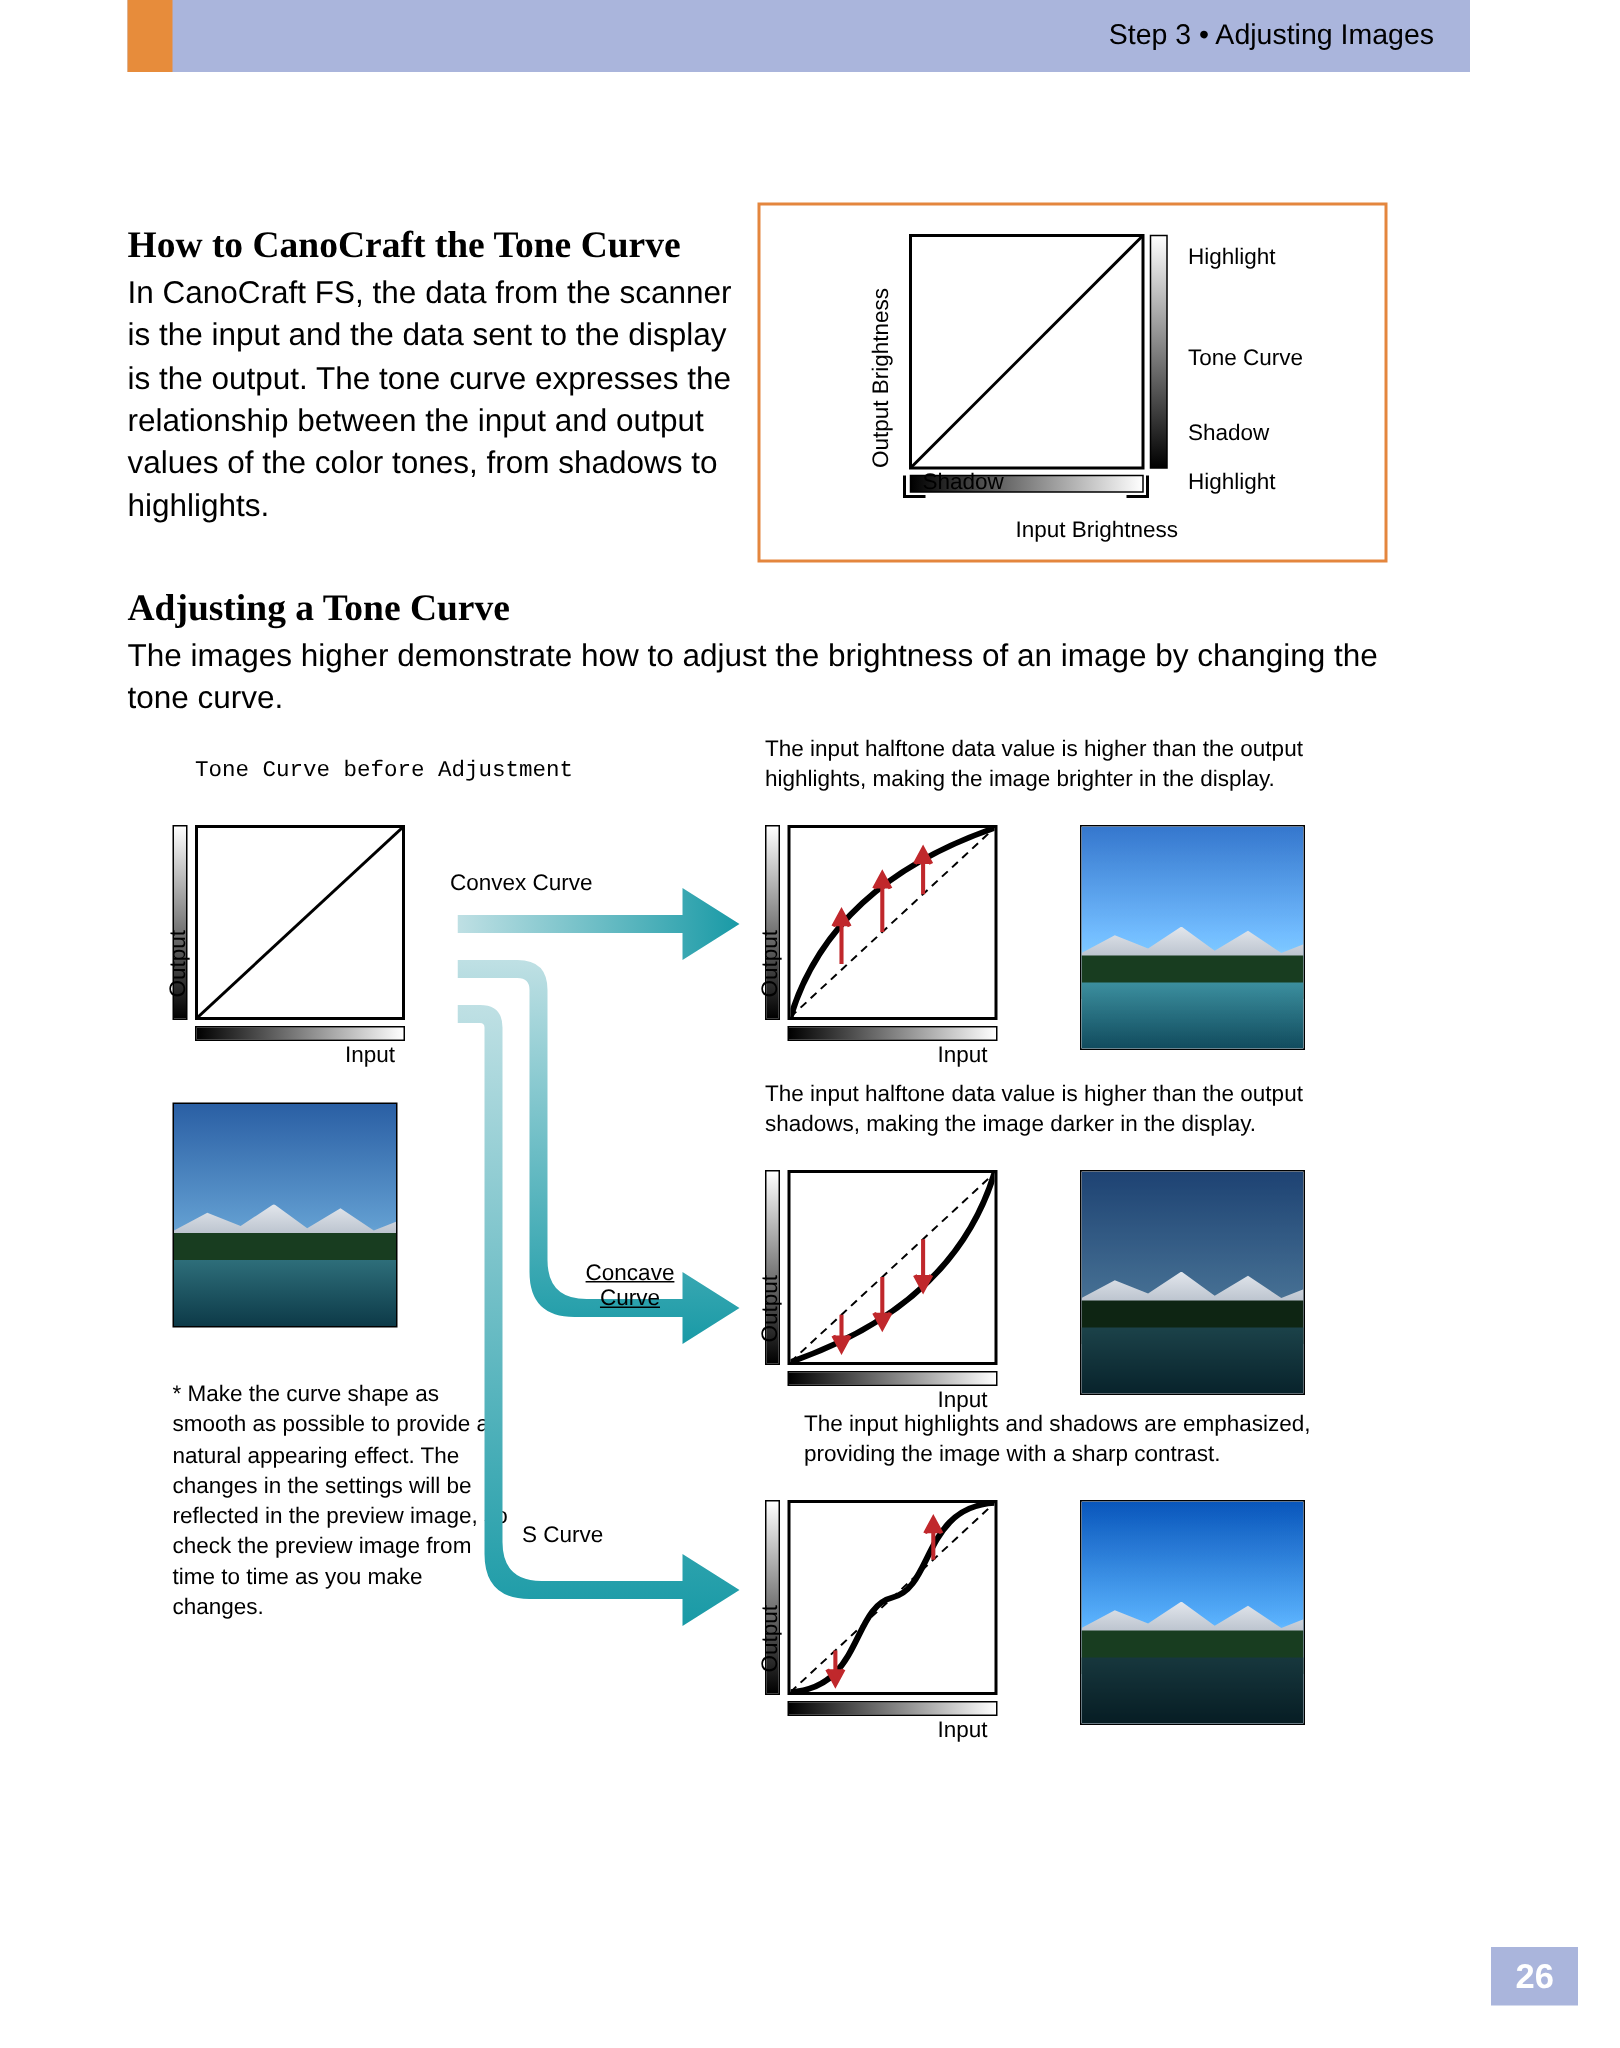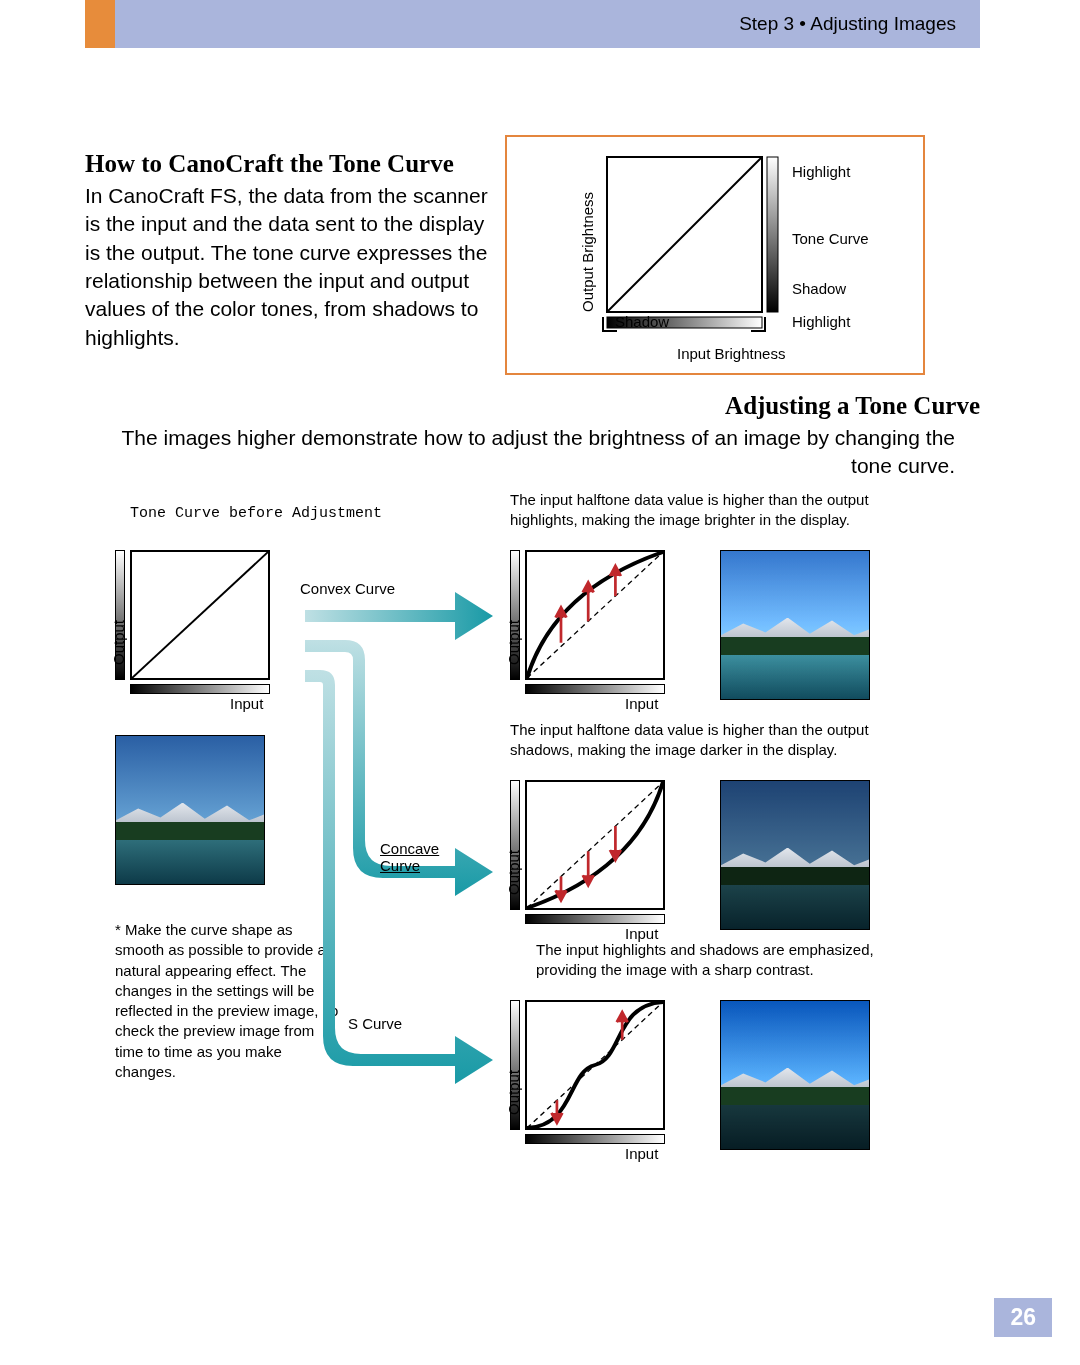--- a/index.html
+++ b/index.html
@@ -38,21 +38,21 @@
     font-weight: 700;
     font-size: 25px;
     margin-bottom: 4px;
     font-family: Georgia, "Times New Roman", serif;
   }
   p.body {
     font-size: 21px;
     line-height: 1.35;
     width: 420px;
   }
-  .section2 { margin-top: 40px; text-align: right; }
+  .section2 { margin-top: 40px; }
   .section2 p.body { width: 870px; }
 
   
   .orange-box {
     position: absolute;
     left: 505px; top: 135px;
     width: 420px; height: 240px;
     border: 2px solid #e4863e;
     background: #fff;
   }
@@ -127,21 +127,21 @@
   .thumb.contrast .sky { filter: contrast(1.4) brightness(1.05); }
   .thumb.contrast .lake { filter: brightness(0.5); }
 
   .small-text {
     font-size: 15px;
     line-height: 1.35;
   }
   .flow-label {
     font-size: 15px;
     position: absolute;
-    text-align: left;
+    text-align: center;
   }
 
   
   .flow {
     position: absolute;
     left: 305px; top: 580px;
     width: 190px; height: 630px;
     pointer-events: none;
   }
   .page-num {

